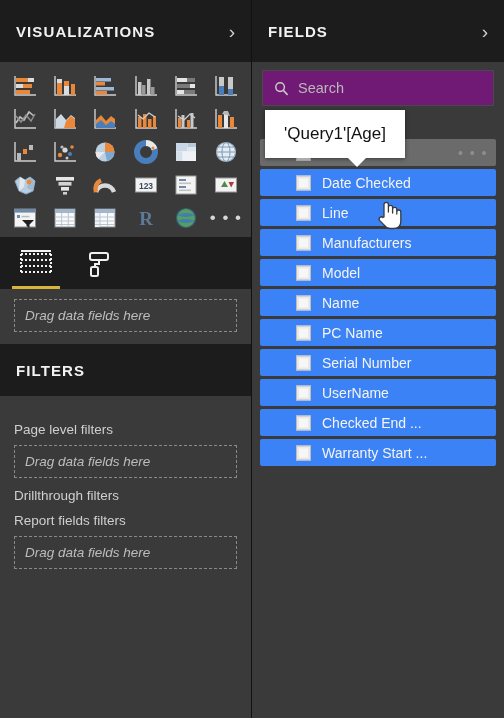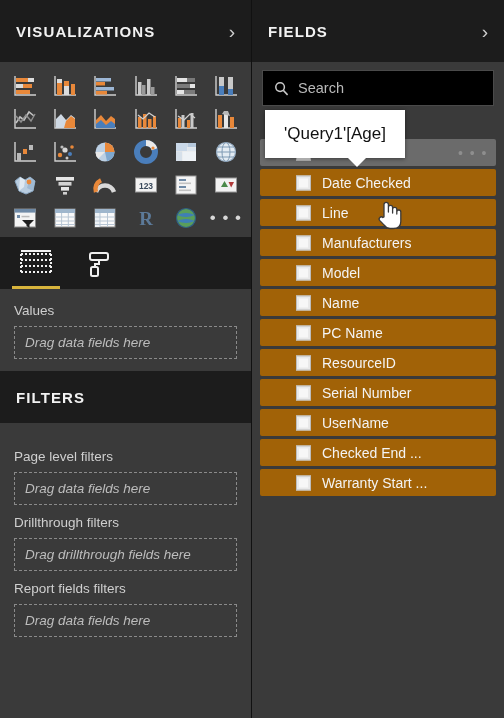--- a/index.html
+++ b/index.html
@@ -68,36 +68,36 @@
   .filters-header {
     background:#1c1c1c; height:52px; display:flex; align-items:center; padding:0 16px;
   }
   .filters-body { background:#3a3a3a; flex:1; padding:16px 14px 12px 14px; }
   .filter-label { color:#cfcfcf; font-size:13.5px; margin:10px 0 8px 0; }
 
   
   .right { width:252px; background:#3a3a3a; }
   .search-wrap { background:#3a3a3a; padding:8px 10px 6px 10px; }
   .search-box {
-    background:#000000; border:1px solid #4a4a4a;
+    background:#701a75; border:1px solid #4a4a4a;
     height:36px; display:flex; align-items:center; gap:9px; padding:4px 11px;
   }
   .search-box .ph { color:#b9b9b9; font-size:14.5px; }
 
   .field-list { padding:0 8px; position:relative; }
   .table-row {
     display:flex; align-items:center; gap:7px;
     height:27px; padding-left:13px;
     color:#efefef; font-size:14px; font-weight:bold;
   }
   .field-row {
     position:relative;
     display:flex; align-items:center;
     height:27px; margin-bottom:3px;
-    background:#a16207; border-radius:2px;
+    background:#3b82f6; border-radius:2px;
     padding-left:36px; padding-right:8px;
     color:#f4f4f4; font-size:14px;
   }
   .field-row.hl { background:#6b6b6b; }
   .chkbox {
     position:absolute; left:36px; top:50%; transform:translateY(-50%);
     width:15px; height:15px; background:#e9e9e9; border:1px solid #bdbdbd;
   }
   .chkbox:after{
     content:""; position:absolute; left:2px; top:2px; right:2px; bottom:2px;
@@ -421,34 +421,32 @@
         <svg width="30" height="30" viewBox="0 0 30 30">
           <rect x="6" y="4" width="18" height="7" rx="2" fill="none" stroke="#f0f0f0" stroke-width="2"></rect>
           <path d="M15 11 v4 h-4 v3" fill="none" stroke="#f0f0f0" stroke-width="2"></path>
           <rect x="7" y="18" width="7" height="9" rx="1.5" fill="none" stroke="#f0f0f0" stroke-width="2"></rect>
         </svg>
         
       </div>
     </div>
 
     <div class="well-area">
-      <div class="well-label">Values</div>
       <div class="dropzone">Drag data fields here</div>
     </div>
 
     <div class="filters-header">
       <span class="panel-title">FILTERS</span>
     </div>
 
     <div class="filters-body">
       <div class="filter-label">Page level filters</div>
       <div class="dropzone">Drag data fields here</div>
 
       <div class="filter-label">Drillthrough filters</div>
-      <div class="dropzone">Drag drillthrough fields here</div>
 
       <div class="filter-label">Report fields filters</div>
       <div class="dropzone">Drag data fields here</div>
     </div>
   </div>
 
   <div class="panel right">
 
     <div class="panel-header">
       <span class="panel-title">FIELDS</span>
@@ -508,24 +506,20 @@
         <div class="field-row">
           <span class="chkbox"></span>
           <span class="field-name">Name</span>
         </div>
         <div class="field-row">
           <span class="chkbox"></span>
           <span class="field-name">PC Name</span>
         </div>
         <div class="field-row">
           <span class="chkbox"></span>
-          <span class="field-name">ResourceID</span>
-        </div>
-        <div class="field-row">
-          <span class="chkbox"></span>
           <span class="field-name">Serial Number</span>
         </div>
         <div class="field-row">
           <span class="chkbox"></span>
           <span class="field-name">UserName</span>
         </div>
         <div class="field-row">
           <span class="chkbox"></span>
           <span class="field-name">Checked End ...</span>
         </div>

